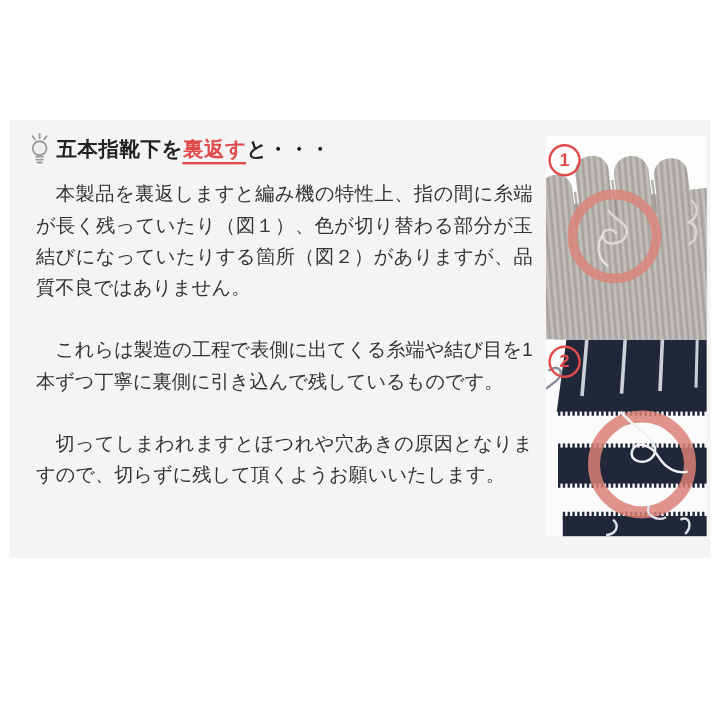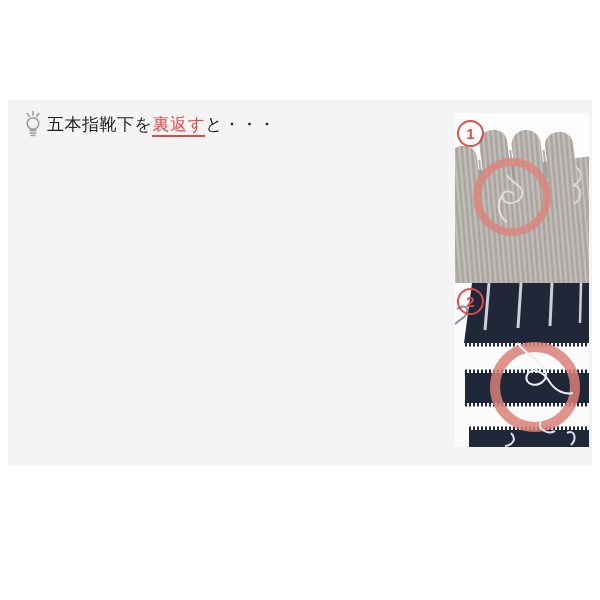--- a/index.html
+++ b/index.html
@@ -28,21 +28,21 @@
     gap: 5px;
   }
   .bulb {
     width: 18px;
     height: 28px;
     flex: 0 0 auto;
   }
   .heading {
     margin: 0;
     font-size: 17px;
-    font-weight: normal;
+    font-weight: bold;
     color: #222222;
     letter-spacing: 0.5px;
     white-space: nowrap;
   }
   .heading .hl {
     color: #e14a4a;
     border-bottom: 2px solid #e14a4a;
     padding-bottom: 1px;
   }
   .text-col {
@@ -104,20 +104,25 @@
         <path d="M14.8 3.5 L12.8 6.2"></path>
         <circle cx="9" cy="13.5" r="5.8" fill="#f0f0f0"></circle>
         <path d="M6.2 20.5 L11.8 20.5"></path>
         <path d="M6.2 23 L11.8 23"></path>
         <path d="M7.2 25.4 L10.8 25.4"></path>
       </g>
     </svg>
     <h2 class="heading"><span>五本指靴下を</span><span class="hl">裏返す</span><span>と・・・</span></h2>
   </div>
 
+  <div class="text-col">
+    <p>　本製品を裏返しますと編み機の特性上、指の間に糸端が長く残っていたり（図１）、色が切り替わる部分が玉結びになっていたりする箇所（図２）がありますが、品質不良ではありません。</p>
+    <p>　これらは製造の工程で表側に出てくる糸端や結び目を1本ずつ丁寧に裏側に引き込んで残しているものです。</p>
+    <p>　切ってしまわれますとほつれや穴あきの原因となりますので、切らずに残して頂くようお願いいたします。</p>
+  </div>
 
   <div class="fig-col">
 
     <figure class="fig fig1">
       <span class="fig-badge">1</span>
       <svg viewBox="0 0 134 170">
         <defs>
           <pattern id="rib1" width="5" height="7" patternUnits="userSpaceOnUse" patternTransform="rotate(2)">
             <rect width="5" height="7" fill="#b6b3ae"></rect>
             <path d="M1 0 V7" stroke="#a4a19c" stroke-width="1.4"></path>

